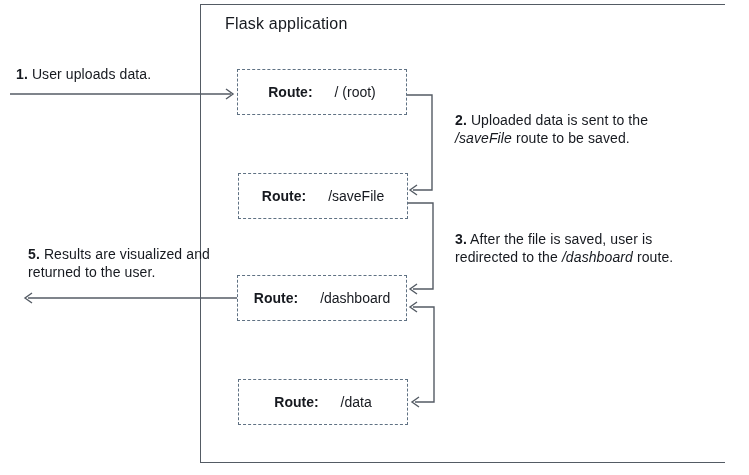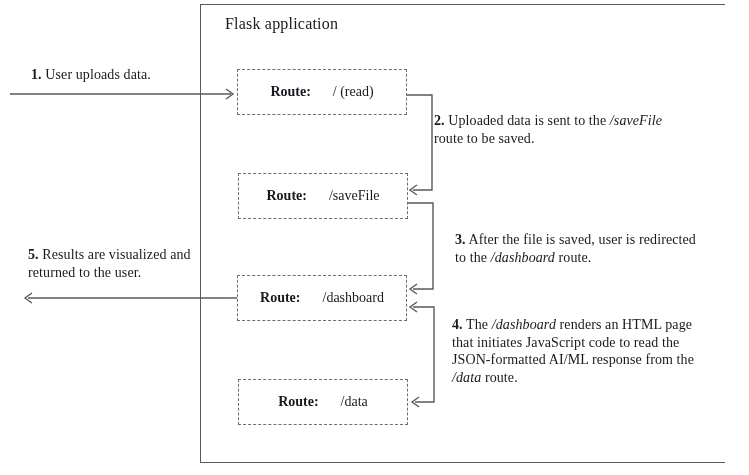--- a/index.html
+++ b/index.html
@@ -1,21 +1,21 @@
 <!DOCTYPE html>
 <html><head>
 <meta charset="utf-8">
 <style>
   html, body { margin: 0; padding: 0; background: #ffffff; }
   .canvas {
     position: relative;
     width: 717px;
     height: 475px;
     background: #ffffff;
-    font-family: Liberation Serif, serif;
+    font-family: Liberation Sans, sans-serif;
     color: #16191f;
     overflow: hidden;
     padding-left: 8px;
   }
   .flask-container {
     position: absolute;
     left: 200px;
     top: 4px;
     width: 538px;
     height: 459px;
@@ -52,22 +52,22 @@
   .route-savefile  { left: 238px; top: 173px; }
   .route-dashboard { left: 237px; top: 275px; }
   .route-data      { left: 238px; top: 379px; }
   .step-label {
     position: absolute;
     font-size: 14px;
     line-height: 1.26;
     letter-spacing: 0.1px;
   }
   .step-label span[data-seg-b] { font-weight: 700; }
-  .step-1 { left: 31px;  top: 66px;  width: 220px; }
-  .step-2 { left: 434px; top: 112px; width: 230px; }
+  .step-1 { left: 16px;  top: 66px;  width: 220px; }
+  .step-2 { left: 455px; top: 112px; width: 230px; }
   .step-3 { left: 455px; top: 231px; width: 242px; }
   .step-4 { left: 452px; top: 316px; width: 256px; }
   .step-5 { left: 28px;  top: 246px; width: 192px; }
   svg.arrows {
     position: absolute;
     left: 0; top: 0;
     width: 749px;
     height: 475px;
     pointer-events: none;
   }
@@ -100,37 +100,36 @@
       <polyline points="419,397 412,402 419,407"></polyline>
     </g>
     <g>
       <line x1="237" y1="298" x2="28" y2="298"></line>
       <polyline points="32,293 25,298 32,303"></polyline>
     </g>
   </svg>
 
   <div class="route-box route-root">
     <span class="route-prefix">Route:</span>
-      <span>/ (read)</span>
+      <span>/ (root)</span>
   </div>
 
   <div class="route-box route-savefile">
     <span class="route-prefix">Route:</span>
       <span>/saveFile</span>
   </div>
 
   <div class="route-box route-dashboard">
     <span class="route-prefix">Route:</span>
       <span>/dashboard</span>
   </div>
 
   <div class="route-box route-data">
     <span class="route-prefix">Route:</span>
       <span>/data</span>
   </div>
 
   <div class="step-label step-1"><span data-seg-b="">1.</span><span> User uploads data.</span></div>
   <div class="step-label step-2"><span data-seg-b="">2.</span><span> Uploaded data is sent to the </span><span style="font-style: italic;">/saveFile</span><span> route to be saved.</span></div>
   <div class="step-label step-3"><span data-seg-b="">3.</span><span> After the file is saved, user is redirected to the </span><span style="font-style: italic;">/dashboard</span><span> route.</span></div>
-  <div class="step-label step-4"><span data-seg-b="">4.</span><span> The </span><span style="font-style: italic;">/dashboard</span><span> renders an HTML page that initiates JavaScript code to read the JSON-formatted AI/ML response from the </span><span style="font-style: italic;">/data</span><span> route.</span></div>
   <div class="step-label step-5"><span data-seg-b="">5.</span><span> Results are visualized and returned to the user.</span></div>
 
 </div>
 
 </body></html>

